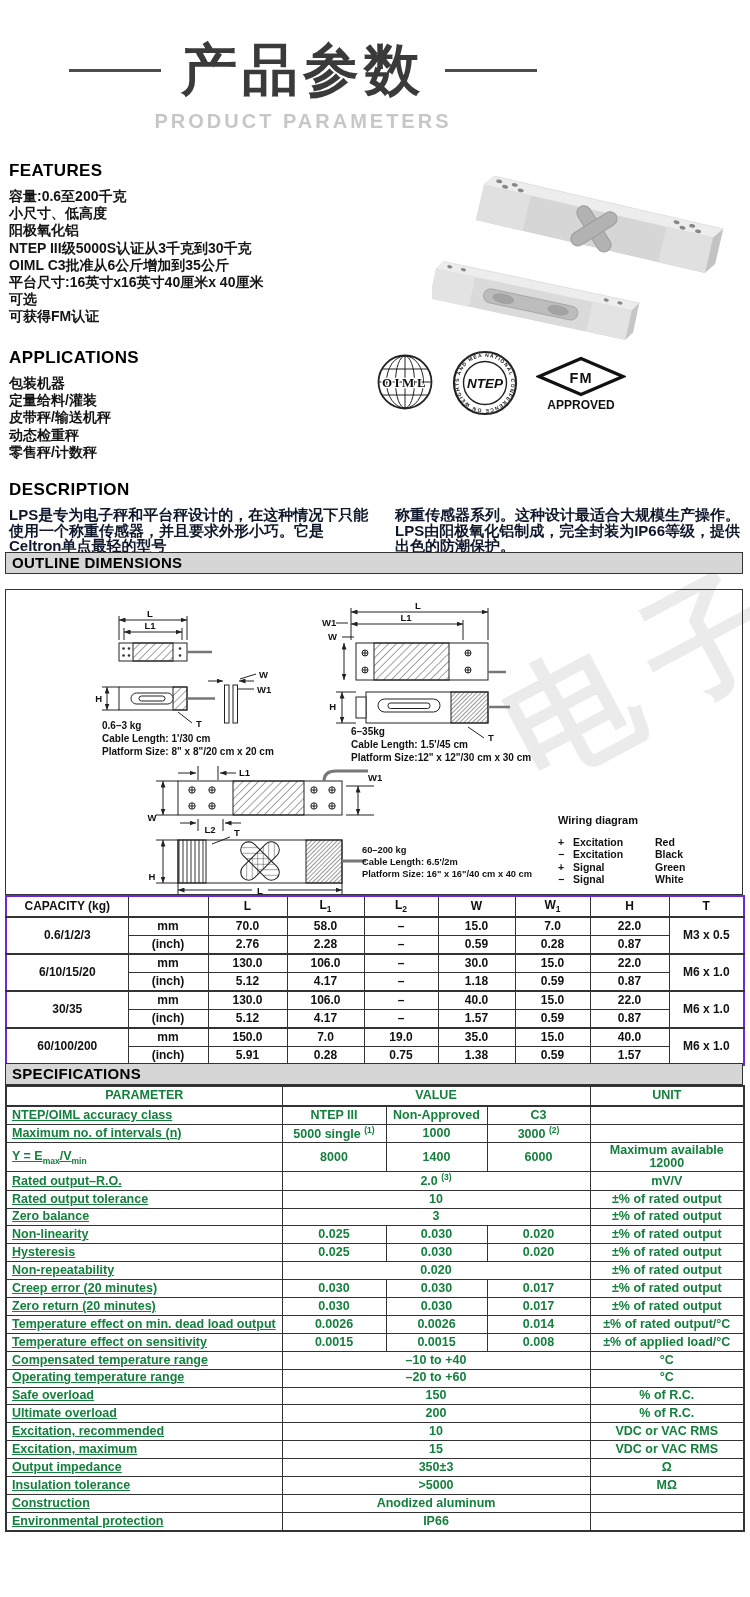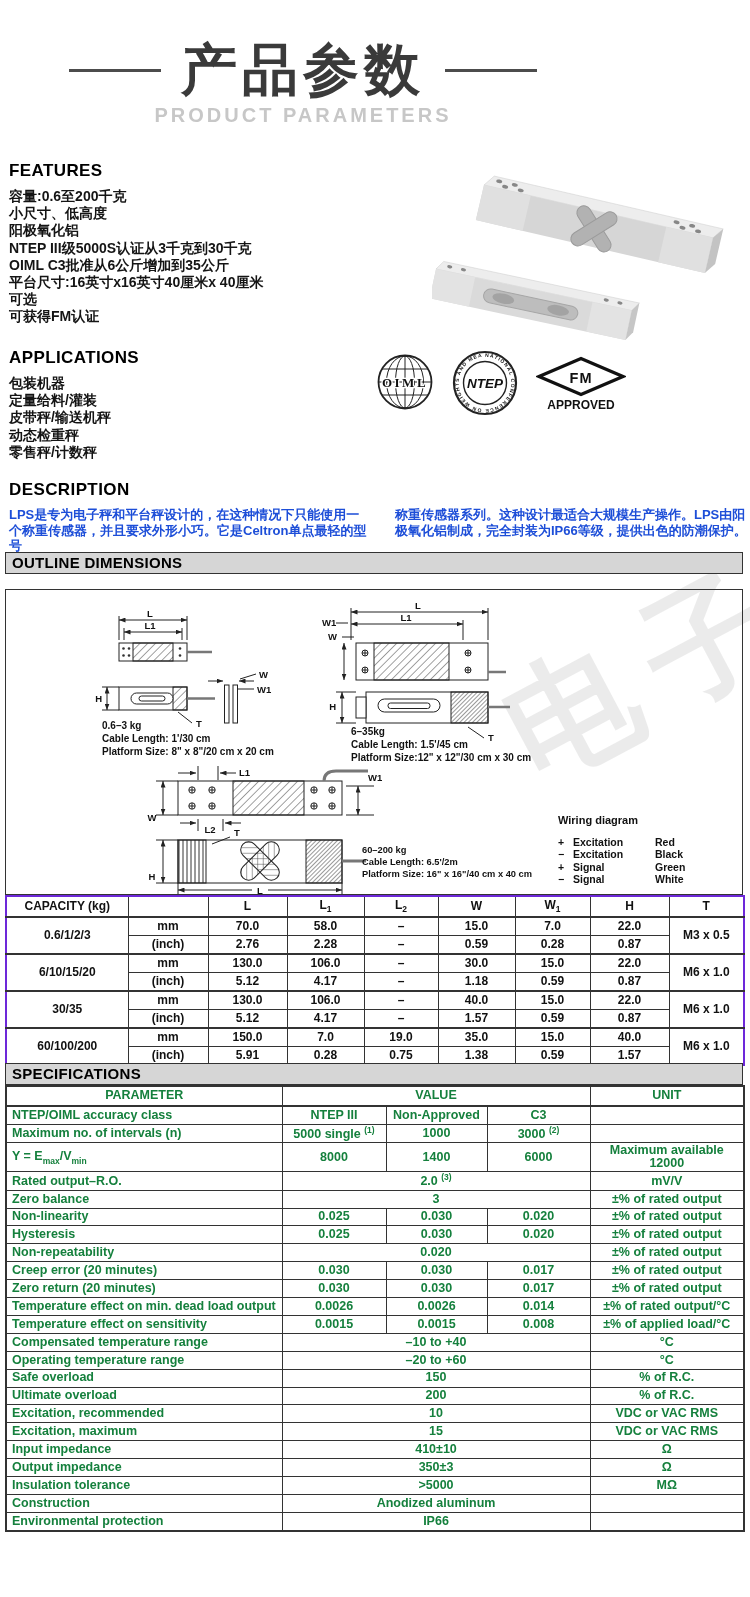--- a/index.html
+++ b/index.html
@@ -8,26 +8,26 @@
   
   .wm{position:absolute;font-weight:bold;white-space:nowrap;pointer-events:none;
       transform:rotate(-28deg);color:#8a8a8a;}
   .wm1{left:498px;top:585px;font-size:128px;letter-spacing:26px;opacity:.16;}
   .wm2{left:30px;top:930px;font-size:120px;letter-spacing:24px;opacity:.07;}
   
   .hdr{position:absolute;left:0;top:38px;width:606px;text-align:center;}
   .hdr .row{display:flex;align-items:center;justify-content:center;gap:20px;}
   .hline{width:92px;height:3px;background:#4c4c4c;}
   .hdr h1{margin:0;font-size:56px;line-height:64px;font-weight:bold;color:#3a3a3a;letter-spacing:5px;}
-  .hdr .sub{margin-top:2px;font-size:20px;font-weight:bold;color:#c7c7c7;letter-spacing:3px;}
+  .hdr .sub{margin-top:8px;font-size:20px;font-weight:bold;color:#c7c7c7;letter-spacing:3px;}
   
   .sec{position:absolute;left:9px;}
   .sec h2{margin:0 0 7px 0;font-size:17px;letter-spacing:.4px;color:#000;}
   .cnline{font-size:14px;line-height:17.2px;font-weight:bold;color:#141414;}
-  .desc p{position:absolute;top:0;margin:0;font-size:13px;line-height:15.6px;font-weight:bold;color:#1d4ed8;}
+  .desc p{position:absolute;top:0;margin:0;font-size:15px;line-height:15.6px;font-weight:bold;color:#0f172a;}
   .desc .p1{left:0;width:362px;}
   .desc .p2{left:386px;width:352px;}
   
   .secbar{position:absolute;left:5px;width:738px;height:22px;background:#d6d6d6;
           border:1px solid #333;box-sizing:border-box;font-size:15px;font-weight:bold;
           line-height:19px;padding-left:6px;letter-spacing:.3px;color:#000;}
   .obox{position:absolute;left:5px;top:589px;width:738px;height:306px;border:1px solid #333;
         box-sizing:border-box;background:transparent;}
   .odraw{position:absolute;left:0;top:0;width:736px;height:304px;}
   .odraw text{font-family:"Liberation Sans",sans-serif;font-weight:bold;fill:#111;font-size:10px;}
@@ -45,21 +45,21 @@
   .ctable{position:absolute;left:5px;top:895px;width:738px;border:2px solid #6d28d9;
           font-size:12px;font-weight:bold;text-align:center;color:#111;}
   .ctable th,.ctable td{border:1px solid #333;padding:0;height:17px;line-height:1.05;overflow:hidden;}
   .ctable th{height:19px;border-bottom:2px solid #333;font-size:12px;}
   .ctable tr.gstart td{border-top:2px solid #333;}
   .stable{position:absolute;left:5px;top:1085px;width:738px;border:2px solid #333;
           font-size:12.5px;font-weight:bold;color:#15803d;padding-left:12px;}
   .stable th,.stable td{border:1px solid #333;padding:1px 3px;height:14.9px;line-height:1.05;
           text-align:center;overflow:hidden;}
   .stable th{height:16px;border-bottom:2px solid #333;}
-  .stable td.pl{text-align:left;padding-left:5px;}
+  .stable td.pl{text-align:left;padding-left:5px;text-decoration:underline;}
   sub{font-size:8.5px;}
   sup{font-size:8.5px;}
 </style>
 </head>
 <body>
 
 <div class="page">
 
   <div class="wm wm1">电子</div>
   <div class="wm wm2">电子</div>
@@ -537,20 +537,25 @@
           <td>1400</td>
           <td>6000</td>
           <td>Maximum available 12000</td>
         </tr>
         <tr>
           <td class="pl">Rated output–R.O.</td>
           <td colspan="3">2.0 <sup>(3)</sup></td>
           <td>mV/V</td>
         </tr>
         <tr>
+          <td class="pl">Rated output tolerance</td>
+          <td colspan="3">10</td>
+          <td>±% of rated output</td>
+        </tr>
+        <tr>
           <td class="pl">Zero balance</td>
           <td colspan="3">3</td>
           <td>±% of rated output</td>
         </tr>
         <tr>
           <td class="pl">Non-linearity</td>
           <td>0.025</td>
           <td>0.030</td>
           <td>0.020</td>
           <td>±% of rated output</td>
@@ -619,25 +624,20 @@
           <td class="pl">Excitation, recommended</td>
           <td colspan="3">10</td>
           <td>VDC or VAC RMS</td>
         </tr>
         <tr>
           <td class="pl">Excitation, maximum</td>
           <td colspan="3">15</td>
           <td>VDC or VAC RMS</td>
         </tr>
         <tr>
-          <td class="pl">Input impedance</td>
-          <td colspan="3">410±10</td>
-          <td>Ω</td>
-        </tr>
-        <tr>
           <td class="pl">Output impedance</td>
           <td colspan="3">350±3</td>
           <td>Ω</td>
         </tr>
         <tr>
           <td class="pl">Insulation tolerance</td>
           <td colspan="3">&gt;5000</td>
           <td>MΩ</td>
         </tr>
         <tr>

